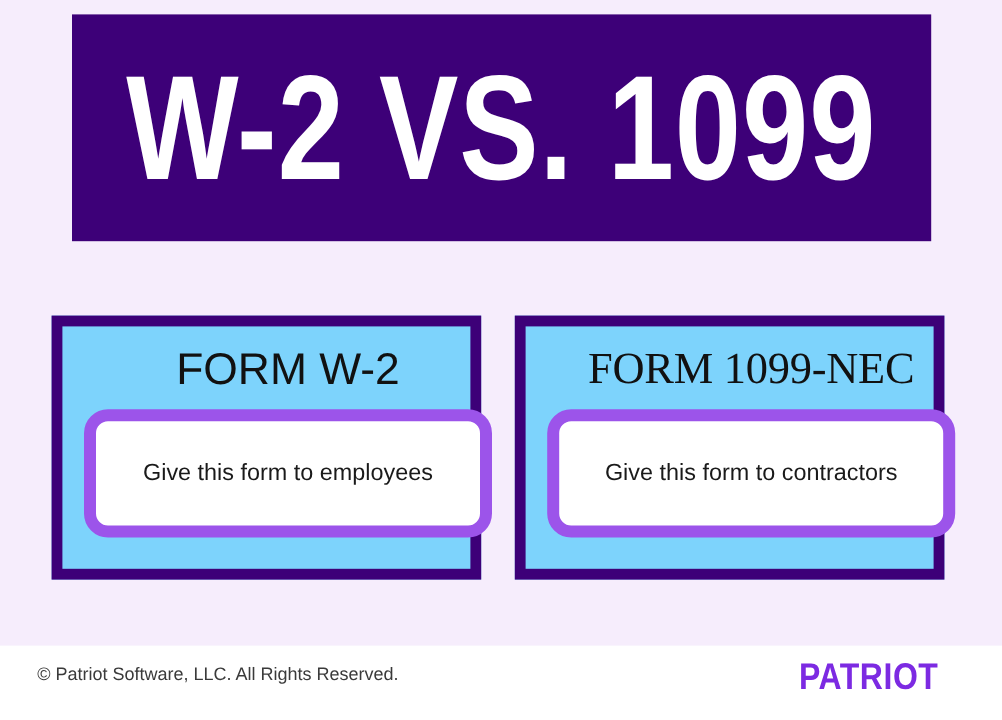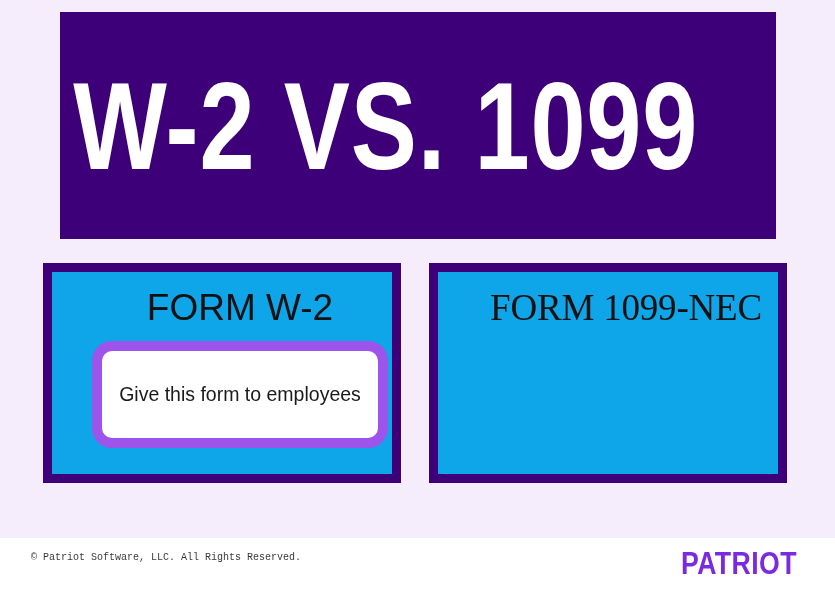--- a/index.html
+++ b/index.html
@@ -22,25 +22,25 @@
     height: 600px;
     background: #f6edfc;
   }
 
   
   .title-banner {
     position: absolute;
     left: 60px;
     top: 12px;
     width: 716px;
-    height: 227px;
+    height: 189px;
     background: #3d0078;
     display: flex;
     align-items: center;
-    justify-content: flex-end;
+    justify-content: center;
   }
   .title-text {
     color: #ffffff;
     font-family: "Liberation Sans", sans-serif;
     font-weight: bold;
     font-size: 124px;
     line-height: 1;
     letter-spacing: 1px;
     transform: scaleX(0.80);
     transform-origin: center center;
@@ -53,21 +53,21 @@
     left: 0;
     top: 263px;
     width: 835px;
     height: 222px;
   }
   .card {
     position: absolute;
     top: 0;
     height: 220px;
     border: 9px solid #3d0078;
-    background: #0ea5e9;
+    background: #7dd3fc;
     box-sizing: border-box;
     display: flex;
     flex-direction: column;
     align-items: center;
     padding-left: 36px;
   }
   .card.left  { left: 43px;  width: 358px; }
   .card.right { left: 429px; width: 358px; }
 
   .card-heading {
@@ -80,21 +80,21 @@
     white-space: nowrap;
   }
   .card.right .card-heading {
     font-size: 37px;
     letter-spacing: -0.2px;
     font-family: Liberation Serif, serif;
   }
 
   .inner-box {
     margin-top: 15px;
-    width: 296px;
+    width: 340px;
     height: 107px;
     border: 10px solid #9c54ea;
     border-radius: 20px;
     background: #ffffff;
     box-sizing: border-box;
     display: flex;
     align-items: center;
     justify-content: center;
     text-align: center;
   }
@@ -113,29 +113,29 @@
     top: 538px;
     width: 835px;
     height: 62px;
     background: #ffffff;
   }
   .footer-legal {
     position: absolute;
     left: 31px;
     top: 10px;
     color: #3a3a3a;
-    font-family: Liberation Mono, monospace;
-    font-size: 10px;
+    font-family: Liberation Sans, sans-serif;
+    font-size: 15px;
     line-height: 1.95;
   }
   .footer-legal div { white-space: nowrap; }
 
   .brand-logo {
     position: absolute;
-    left: 667px;
+    left: 652px;
     top: 548px;
     width: 130px;
     height: 30px;
     display: flex;
     align-items: center;
     justify-content: flex-end;
   }
   .brand-text {
     color: #7c2ae2;
     font-family: "Liberation Sans", sans-serif;
@@ -161,20 +161,23 @@
 
     <div class="card left">
       <div class="card-heading">FORM W-2</div>
       <div class="inner-box">
         <div class="inner-text">Give this form to employees</div>
       </div>
     </div>
 
     <div class="card right">
       <div class="card-heading">FORM 1099-NEC</div>
+      <div class="inner-box">
+        <div class="inner-text">Give this form to contractors</div>
+      </div>
     </div>
 
   </div>
 
   <div class="footer">
     <div class="footer-legal">
       <div>© Patriot Software, LLC. All Rights Reserved.</div>
     </div>
   </div>
 

